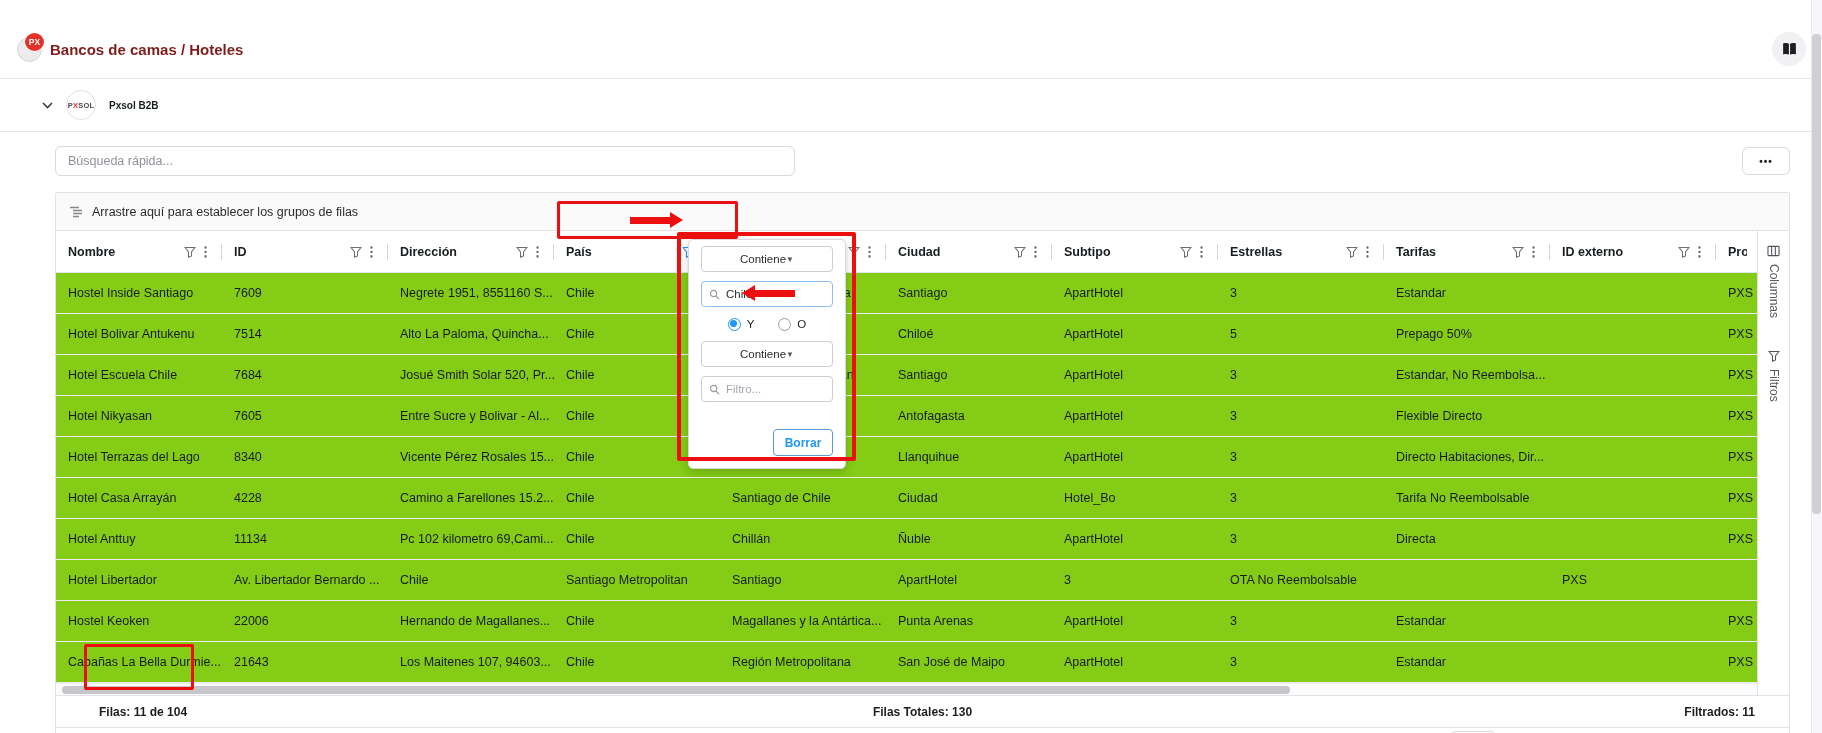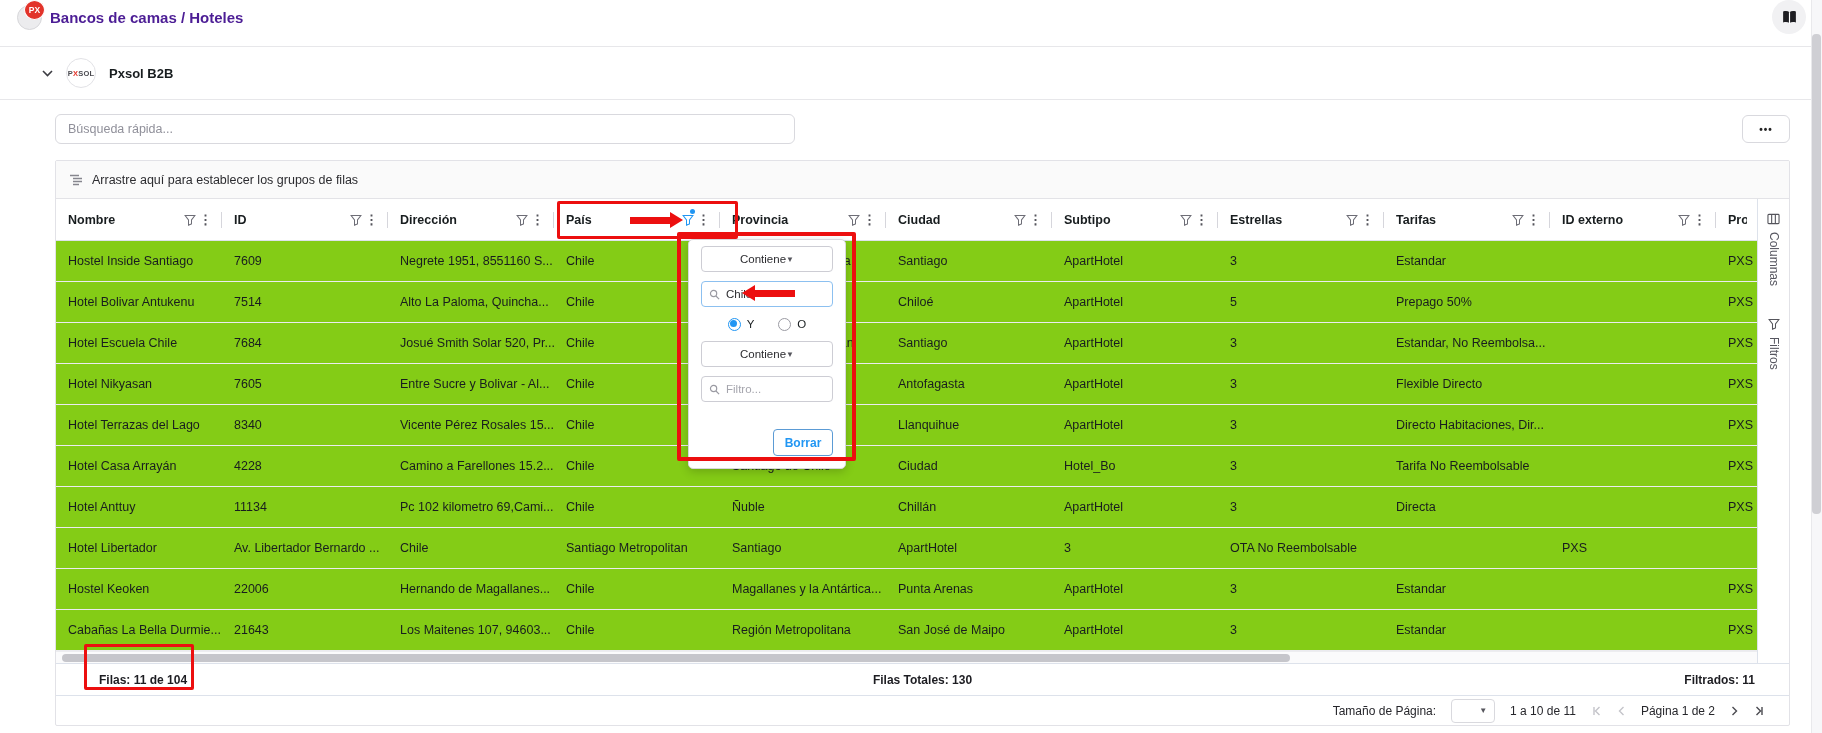--- a/index.html
+++ b/index.html
@@ -3,36 +3,36 @@
 <meta charset="utf-8">
 <style>
   * { box-sizing: border-box; margin: 0; padding: 0; }
   html,body { width:1822px; height:733px; }
   body {
     position: relative; overflow: hidden; background: #fff;
     font-family: "Liberation Sans", sans-serif; color: #181d1f;
   }
 
   
-  .topbar { height: 34px; display: flex; align-items: center; padding-left: 17px; }
+  .topbar { height: 34px; display: flex; align-items: center; padding-left: 17px; margin-top: 32px; }
   .avatar { width: 25px; height: 25px; border-radius: 50%; background: #ececee; border: 1px solid #d7d7da; position: relative; flex: none; }
   .avatar-badge { position: absolute; top: -6px; left: 6px; width: 21px; height: 20px; border-radius: 50%;
     background: #e2332a; color: #fff; font-size: 8.5px; font-weight: 700; display: flex; align-items: center;
     justify-content: center; border: 1.5px solid #fff; }
-  .page-title { font-size: 15px; font-weight: 700; margin-left: 8px; color: #4c1d95; }
+  .page-title { font-size: 15px; font-weight: 700; margin-left: 8px; color: #7f1d1d; }
   .book-btn { margin-left: auto; margin-right: 16px; width: 34px; height: 34px; border-radius: 50%;
     background: #f1f1f3; display: flex; align-items: center; justify-content: center; cursor: pointer; border: none; }
 
   
   .group-header { height: 54px; margin-top: 12px; border-top: 1px solid #e7e7ea; border-bottom: 1px solid #e7e7ea;
     display: flex; align-items: center; padding-left: 42px; gap: 13px; }
   .logo-circle { width: 30px; height: 30px; border-radius: 50%; border: 1px solid #e2e2e6; display: flex;
     align-items: center; justify-content: center; font-size: 7.5px; font-weight: 700; color: #4a4a50; letter-spacing: .2px; }
   .logo-x { color: #e2332a; }
-  .group-name { font-size: 13px; font-weight: 700; }
+  .group-name { font-size: 10px; font-weight: 700; }
 
   
   .toolbar { margin: 14px 32px 0 55px; display: flex; align-items: center; justify-content: space-between; }
   .search-input { width: 740px; height: 30px; border: 1px solid #d9d9de; border-radius: 6px; padding: 0 12px;
     font-size: 12.5px; font-family: inherit; color: #181d1f; outline: none; }
   .search-input::placeholder { color: #90909a; }
   .more-btn { width: 48px; height: 28px; border: 1px solid #d9d9de; border-radius: 6px; background: #fff;
     font-size: 10px; letter-spacing: 1px; font-weight: 700; color: #222; cursor: pointer;
     display: flex; align-items: center; justify-content: center; font-family: inherit; }
 
@@ -353,22 +353,22 @@
             <div class="cell">3</div>
             <div class="cell">Tarifa No Reembolsable</div>
             <div class="cell"></div>
             <div class="cell">PXS</div>
           </div>
           <div class="row">
             <div class="cell">Hotel Anttuy</div>
             <div class="cell">11134</div>
             <div class="cell">Pc 102 kilometro 69,Cami...</div>
             <div class="cell">Chile</div>
+            <div class="cell">Chillán</div>
             <div class="cell">Ñuble</div>
-            <div class="cell">Chillán</div>
             <div class="cell">ApartHotel</div>
             <div class="cell">3</div>
             <div class="cell">Directa</div>
             <div class="cell"></div>
             <div class="cell">PXS</div>
           </div>
           <div class="row">
             <div class="cell">Hotel Libertador</div>
             <div class="cell">Av. Libertador Bernardo ...</div>
             <div class="cell">Chile</div>

